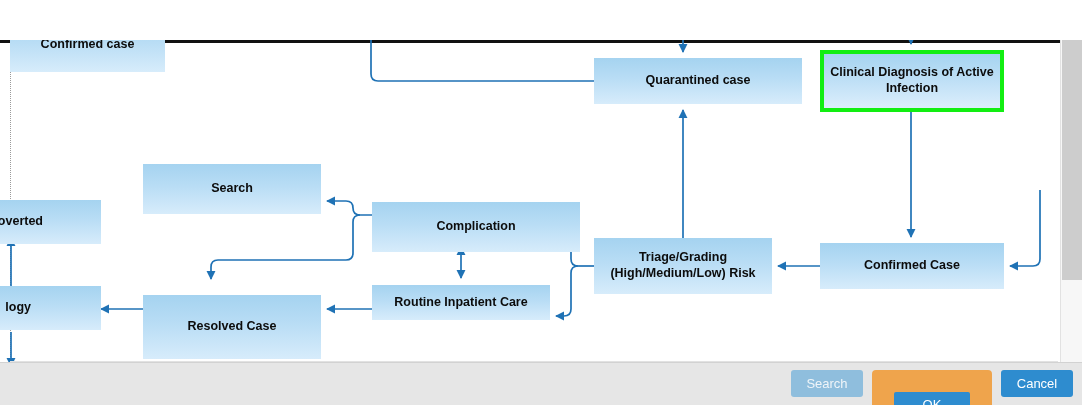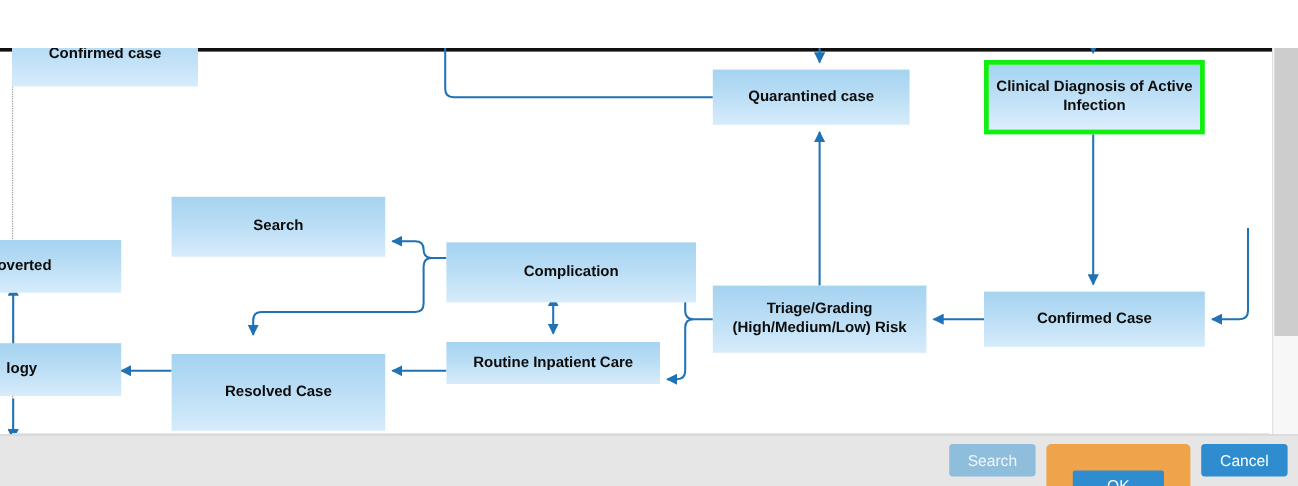--- a/index.html
+++ b/index.html
@@ -144,21 +144,21 @@
           <path d="M 11 256 L 11 198" marker-end="url(#ah)"></path>
 
           <path d="M 11 292 L 11 326" marker-end="url(#ah)"></path>
         </g>
       </svg>
 
       <div class="node" style="left:10px;top:-22px;width:155px;height:54px;">
         <span>Confirmed case</span>
       </div>
 
-      <div class="node" style="left:594px;top:18px;width:164px;height:46px;">
+      <div class="node" style="left:594px;top:18px;width:208px;height:46px;">
         <span>Quarantined case</span>
       </div>
 
       <div class="node sel" style="left:820px;top:10px;width:184px;height:62px;">
         <span>Clinical Diagnosis of Active Infection</span>
       </div>
 
       <div class="node" style="left:143px;top:124px;width:178px;height:50px;">
         <span>Search</span>
       </div>

